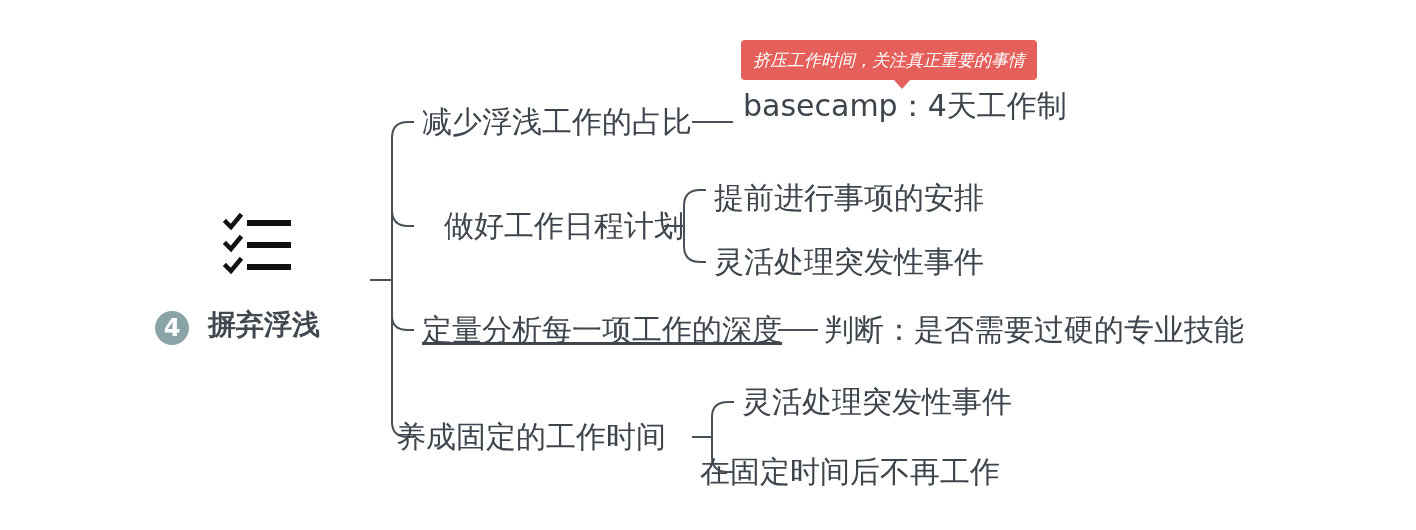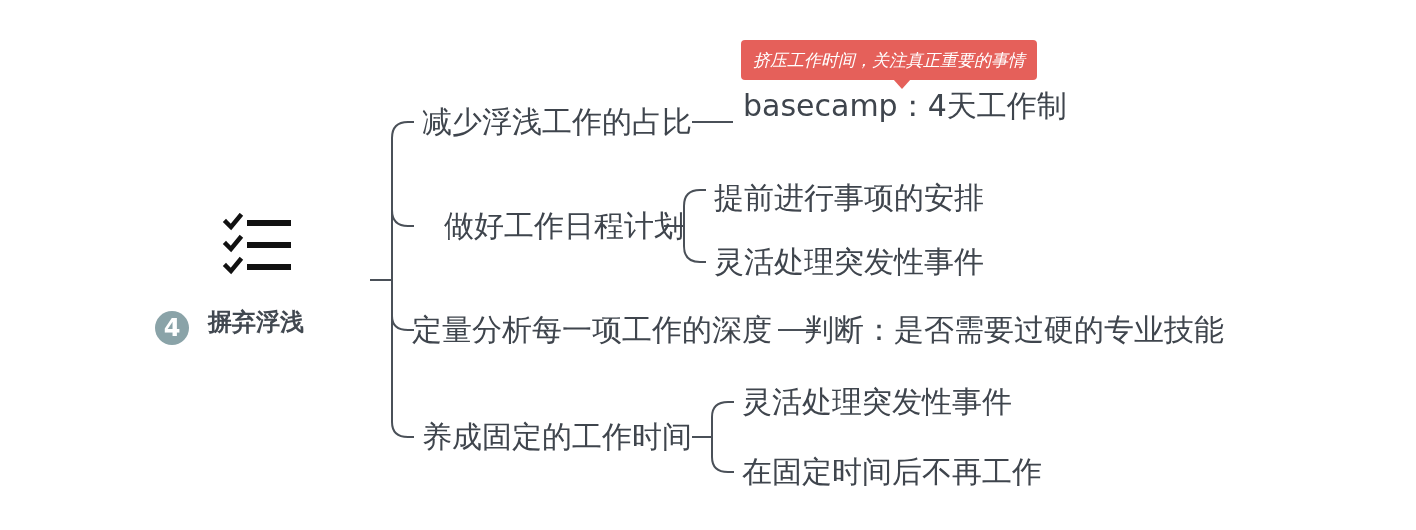--- a/index.html
+++ b/index.html
@@ -1,20 +1,20 @@
 <!DOCTYPE html>
 <html><head>
 <meta charset="utf-8">
 <style>
   html,body{margin:0;padding:0;background:#ffffff;}
   body{width:1416px;height:530px;position:relative;overflow:hidden;font-family:"DejaVu Sans","Liberation Sans",sans-serif;color:#3d434b;}
   .abs{position:absolute;white-space:nowrap;}
   .node{font-size:30px;line-height:30px;color:#3f454d;}
   svg.lines{position:absolute;left:0;top:0;}
-  .root-title{font-size:24px;font-weight:bold;color:#414850;}
+  .root-title{font-size:28px;font-weight:bold;color:#414850;}
   .badge{width:34px;height:34px;border-radius:50%;background:#8aa3a8;color:#fff;font-weight:bold;font-size:24px;line-height:34px;text-align:center;}
   .callout{background:#e5605a;color:#fff;font-style:italic;font-size:17px;line-height:40px;padding:0 12px;border-radius:4px;}
   .callout:after{content:"";position:absolute;left:152px;bottom:-9px;border-left:9px solid transparent;border-right:9px solid transparent;border-top:10px solid #e5605a;}
 </style>
 </head>
 <body>
 
 <svg class="lines" width="1416" height="530">
   <g fill="none" stroke="#4a5058" stroke-width="2">
 
@@ -58,18 +58,18 @@
 
 <div class="abs callout" style="left:741px;top:40px;">挤压工作时间，关注真正重要的事情</div>
 
 <div class="abs node" style="left:422px;top:107px;">减少浮浅工作的占比</div>
 <div class="abs node" style="left:743px;top:91px;">basecamp：4天工作制</div>
 
 <div class="abs node" style="left:422px;top:211px;margin-left:22px;">做好工作日程计划</div>
 <div class="abs node" style="left:714px;top:183px;">提前进行事项的安排</div>
 <div class="abs node" style="left:714px;top:247px;">灵活处理突发性事件</div>
 
-<div class="abs node" style="left:412px;top:315px;">定量分析每一项工作的深度</div>
-<div class="abs node" style="left:804px;top:315px;">判断：是否需要过硬的专业技能</div>
+<div class="abs node" style="left:422px;top:315px;text-decoration:underline;">定量分析每一项工作的深度</div>
+<div class="abs node" style="left:824px;top:315px;">判断：是否需要过硬的专业技能</div>
 
-<div class="abs node" style="left:422px;top:422px;">养成固定的工作时间</div>
+<div class="abs node" style="left:396px;top:422px;">养成固定的工作时间</div>
 <div class="abs node" style="left:742px;top:387px;">灵活处理突发性事件</div>
-<div class="abs node" style="left:742px;top:457px;text-align:right;">在固定时间后不再工作</div>
+<div class="abs node" style="left:700px;top:457px;text-align:right;">在固定时间后不再工作</div>
 
 </body></html>

